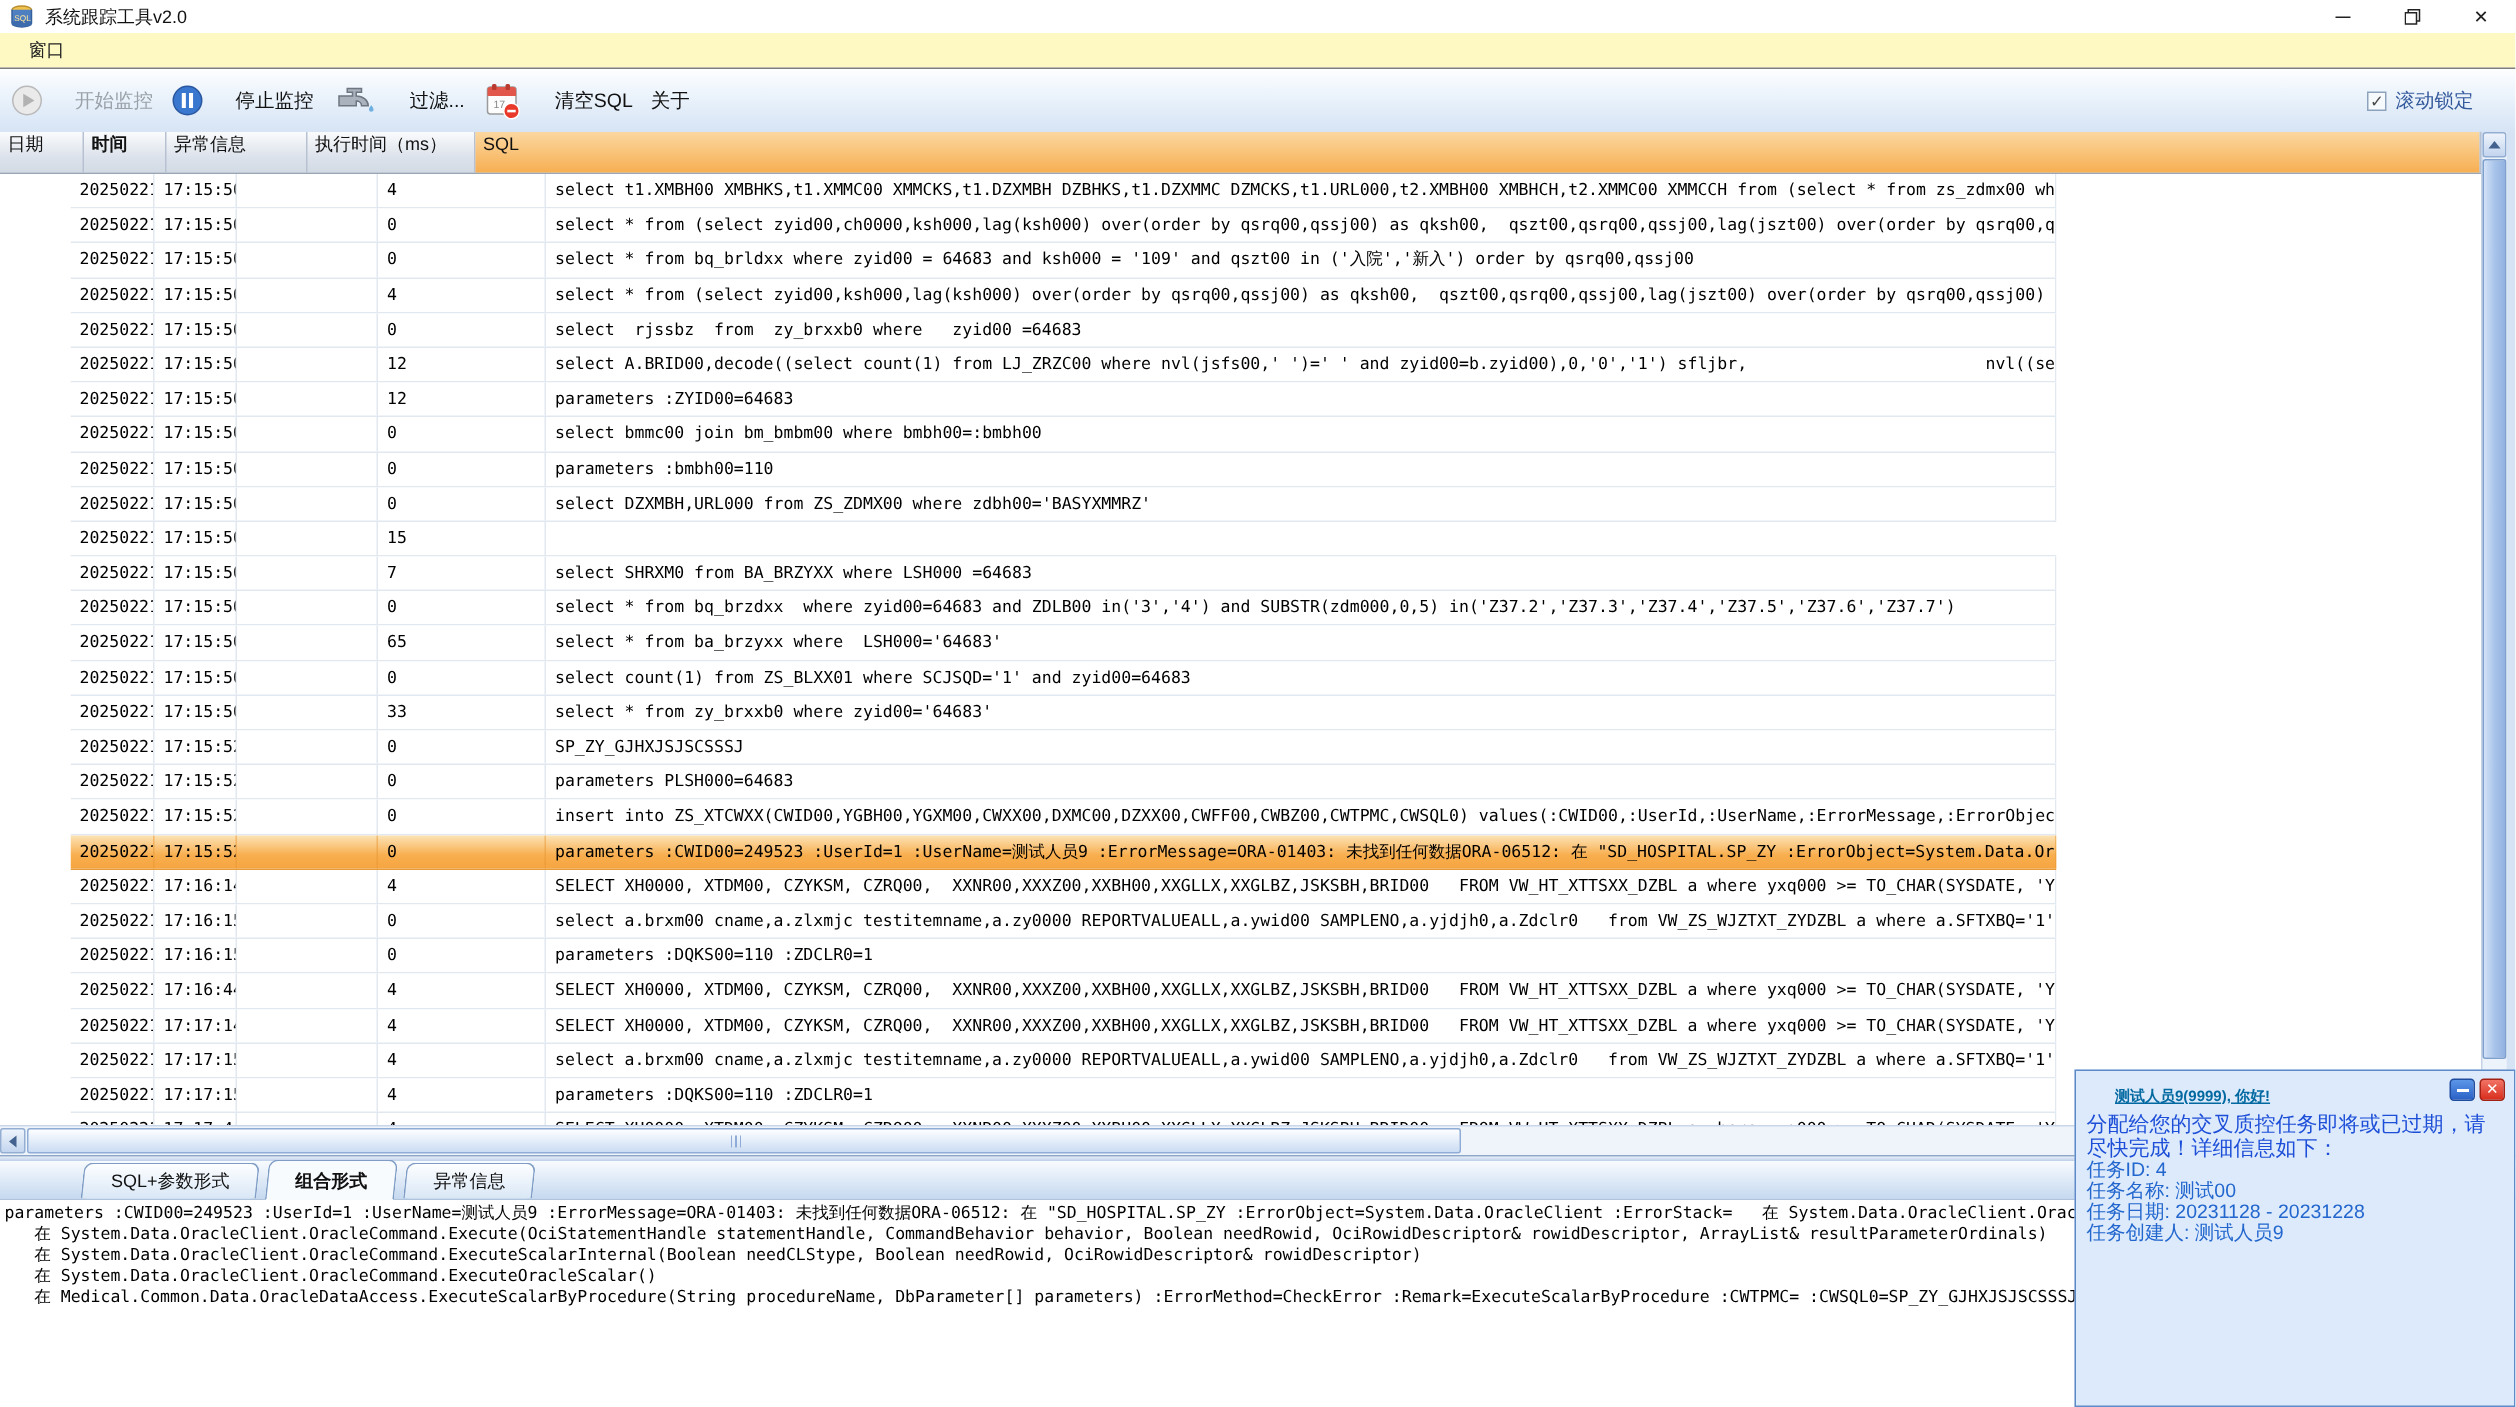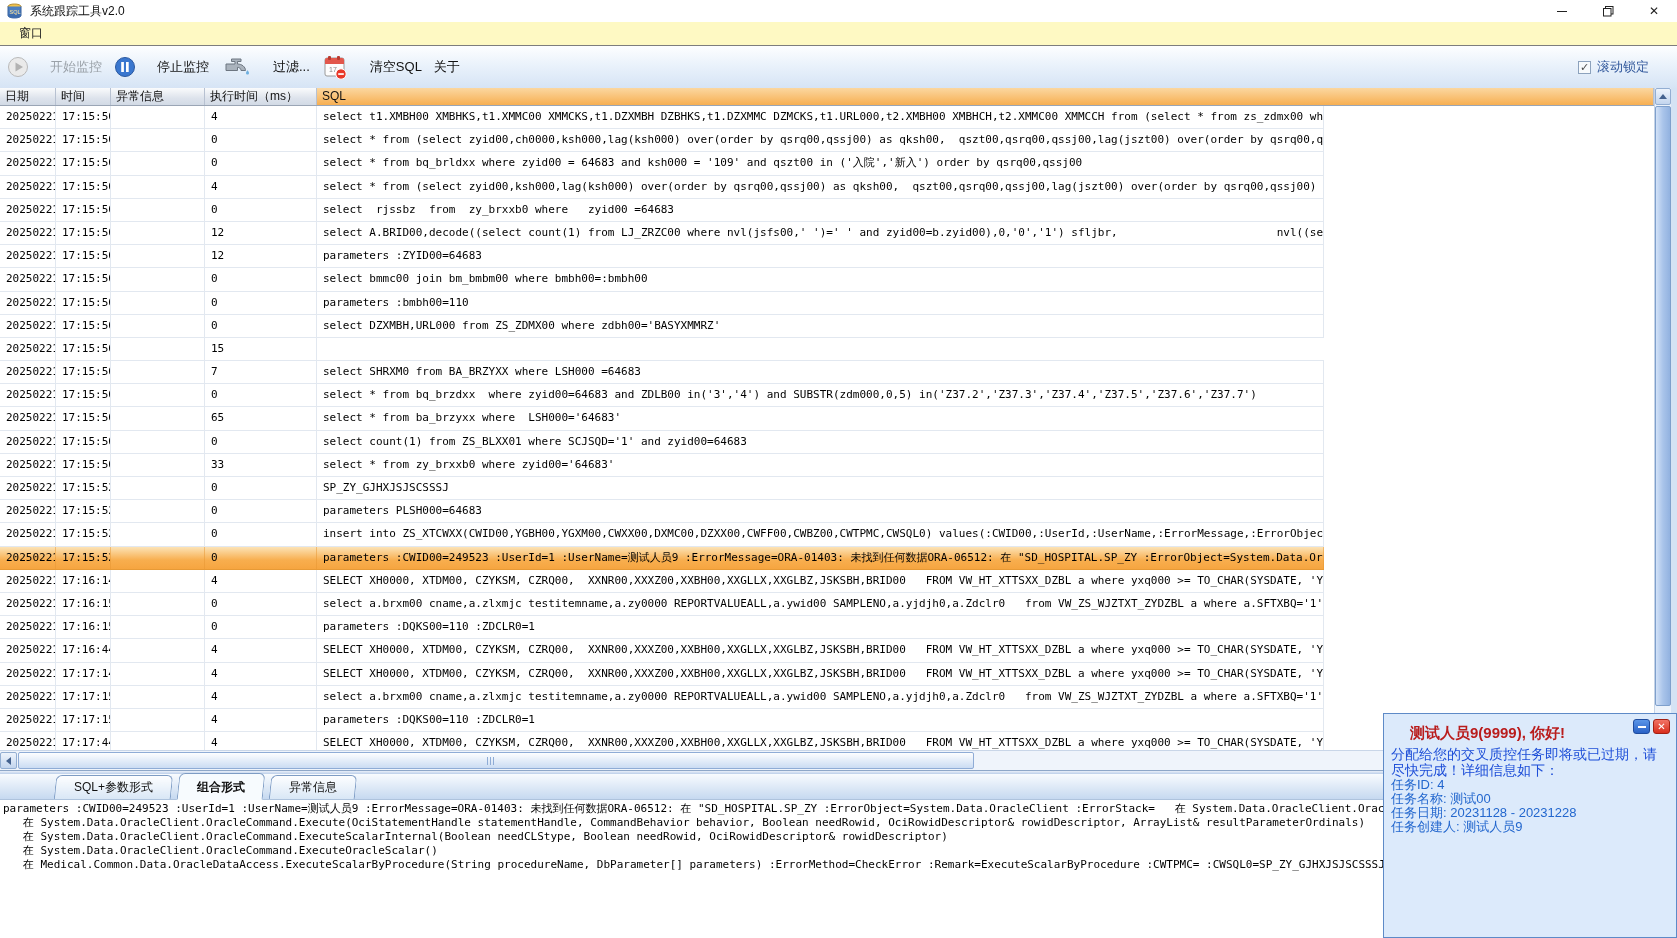--- a/index.html
+++ b/index.html
@@ -26,29 +26,29 @@
   .tbtn { display:flex; align-items:center; gap:21px; margin-right:12px; font-size:13px; color:#111; cursor:default; }
   .tbtn.disabled .tlabel { color:#9aa1a8; }
   .ticon { display:inline-flex; align-items:center; }
   .scroll-lock { margin-left:auto; margin-right:28px; display:flex; align-items:center; gap:6px; }
   .cbx { width:13px; height:13px; background:#f7fafc; border:1px solid #8ca2bd; position:relative; }
   .cbx::after { content:"✓"; position:absolute; left:1px; top:-1px; font-size:11px; color:#4a4a4a; }
   .cbl { color:#33599c; font-size:13px; }
 
   
   .table-area { position:relative; height:682px; background:#fff; }
-  .grid-header { display:flex; width:1654px; height:18px;
+  .grid-header { display:flex; width:1654px; height:28px;
                  background:linear-gradient(180deg,#fafbfc,#dde3ec 60%,#d2dae5);
                  border-bottom:1px solid #9aa5b5; }
   .hcell { border-right:1px solid #b7c1d1; font-size:12px; line-height:17px; padding-left:5px;
            white-space:nowrap; overflow:hidden; color:#111; }
   .hcell.col-sql { background:linear-gradient(180deg,#fbd7a0,#f7af52); }
-  .col-date { width:56px; } .col-time { width:55px; } .col-error { width:94px; }
+  .col-date { width:56px; } .col-time { width:55px;font-weight:bold; } .col-error { width:94px; }
   .col-ms { width:112px; } .col-sql { flex:1; }
-  .grid-rows { width:1324px; height:644px; overflow:hidden; }
+  .grid-rows { width:1324px; height:644px; overflow:hidden;margin-left:47px; }
   .grow { display:flex; height:23.2px; border-bottom:1px solid #e2e8f0; background:#fff; }
   .gcell { border-right:1px solid #e2e8f0; font:11px "DejaVu Sans Mono", monospace; line-height:22px;
            white-space:pre; overflow:hidden; color:#000; padding-left:6px; }
   .grow.hl { background:linear-gradient(180deg,#fce3b6,#f8ae4e 60%,#f6a540); border-bottom-color:#e79a36; }
   .grow.hl .gcell { border-right-color:rgba(230,150,50,.5); }
 
   
   .vscroll { position:absolute; top:0; right:6px; width:17px; height:662px; background:#edf3fb; border-left:1px solid #c5d3e6; }
   .vbtn { position:absolute; left:0; width:16px; height:17px; background:linear-gradient(180deg,#eef4fc,#c3d5ee);
           border:1px solid #93aed2; border-radius:2px; display:flex; align-items:center; justify-content:center; }
@@ -85,21 +85,21 @@
 
   
   .popup { position:absolute; left:1383px; top:713px; width:294px; height:225px; background:#dceafb;
            border:1px solid #5e8ac7; z-index:50; }
   .pbtns { position:absolute; top:5px; right:6px; display:flex; gap:3px; }
   .pmin { width:17px; height:15px; background:linear-gradient(180deg,#5b96e8,#2a62c6); border:1px solid #1f4c9e;
           border-radius:3px; position:relative; }
   .pmin::after { content:""; position:absolute; left:4px; top:6px; width:8px; height:2px; background:#fff; }
   .pclose { width:17px; height:15px; background:linear-gradient(180deg,#f17365,#d92e1d); border:1px solid #a32013;
             border-radius:3px; color:#fff; font-size:10px; line-height:13px; text-align:center; }
-  .pgreet { margin:10px 10px 3px 26px; font-weight:bold; font-size:15px; color:#b91c1c; }
+  .pgreet { margin:10px 10px 3px 26px; font-weight:bold; font-size:10px; color:#0369a1;text-decoration:underline; }
   .pmsg { margin:2px 6px 0 7px; color:#1d4ed8; font-size:14px; line-height:16px; }
   .ptasks { margin:0 6px 0 7px; color:#2367ce; font-size:13px; line-height:14px; }
 </style>
 </head>
 <body>
 
 <div class="app">
 
   <div class="titlebar">
     <span class="appicon">

